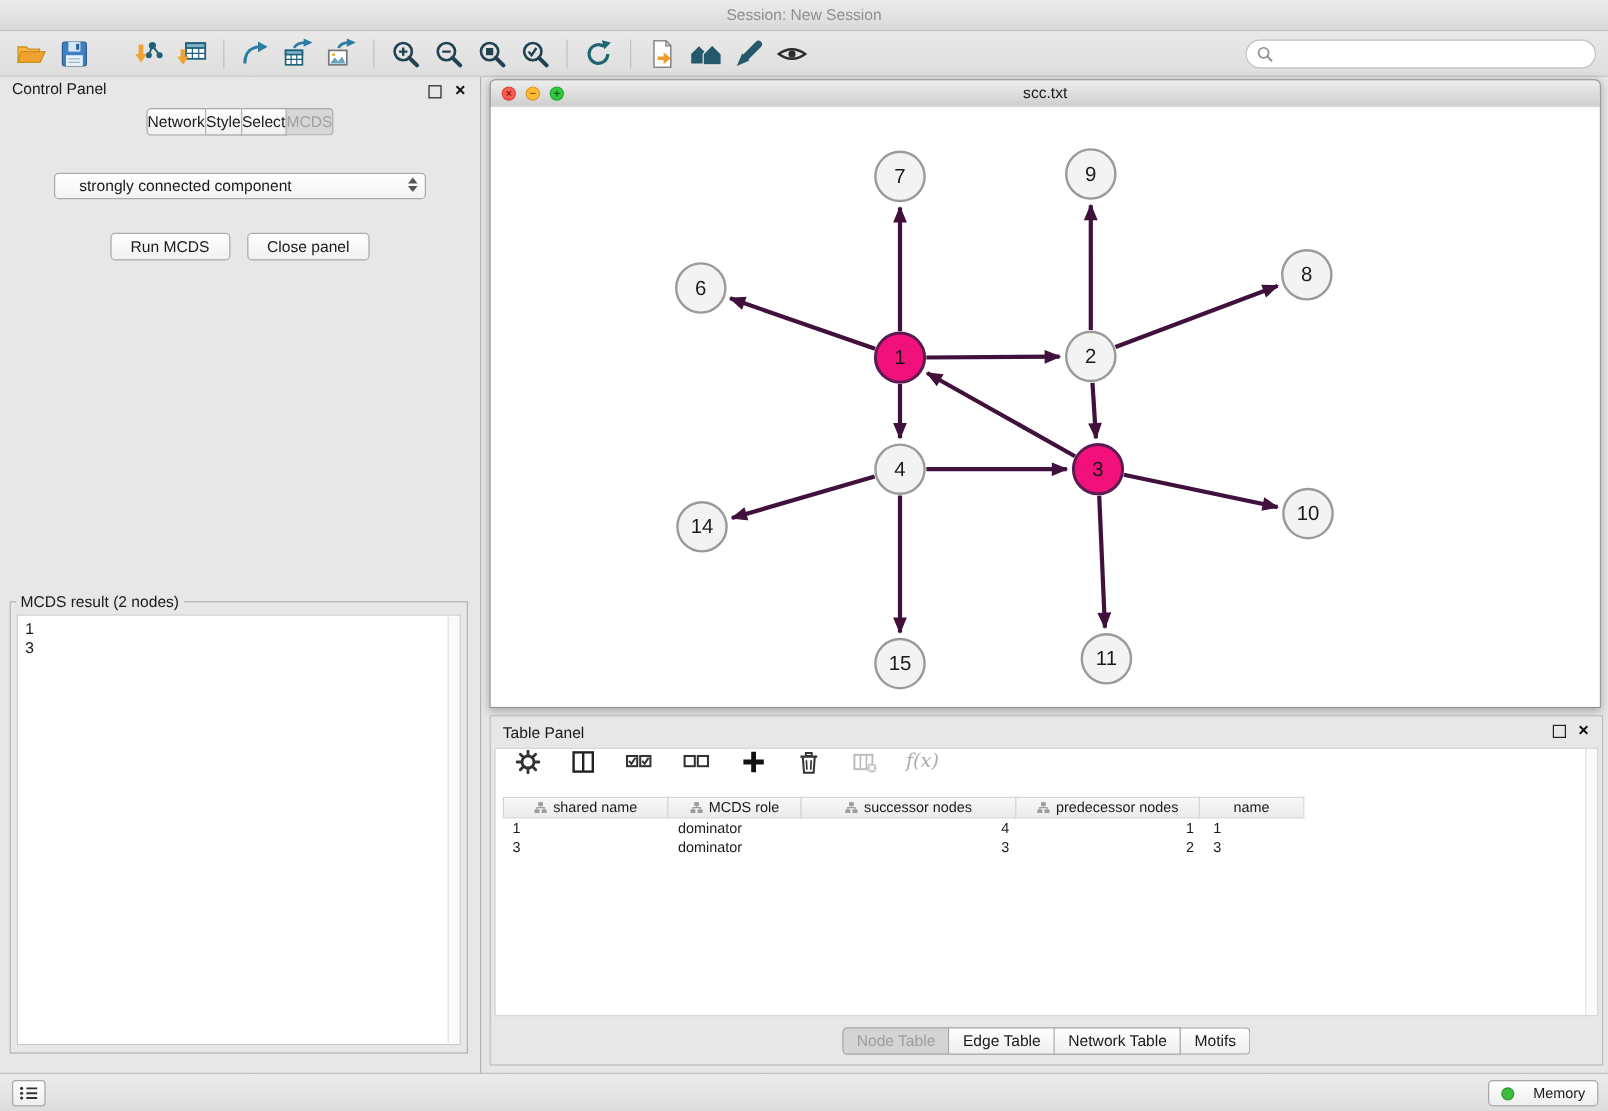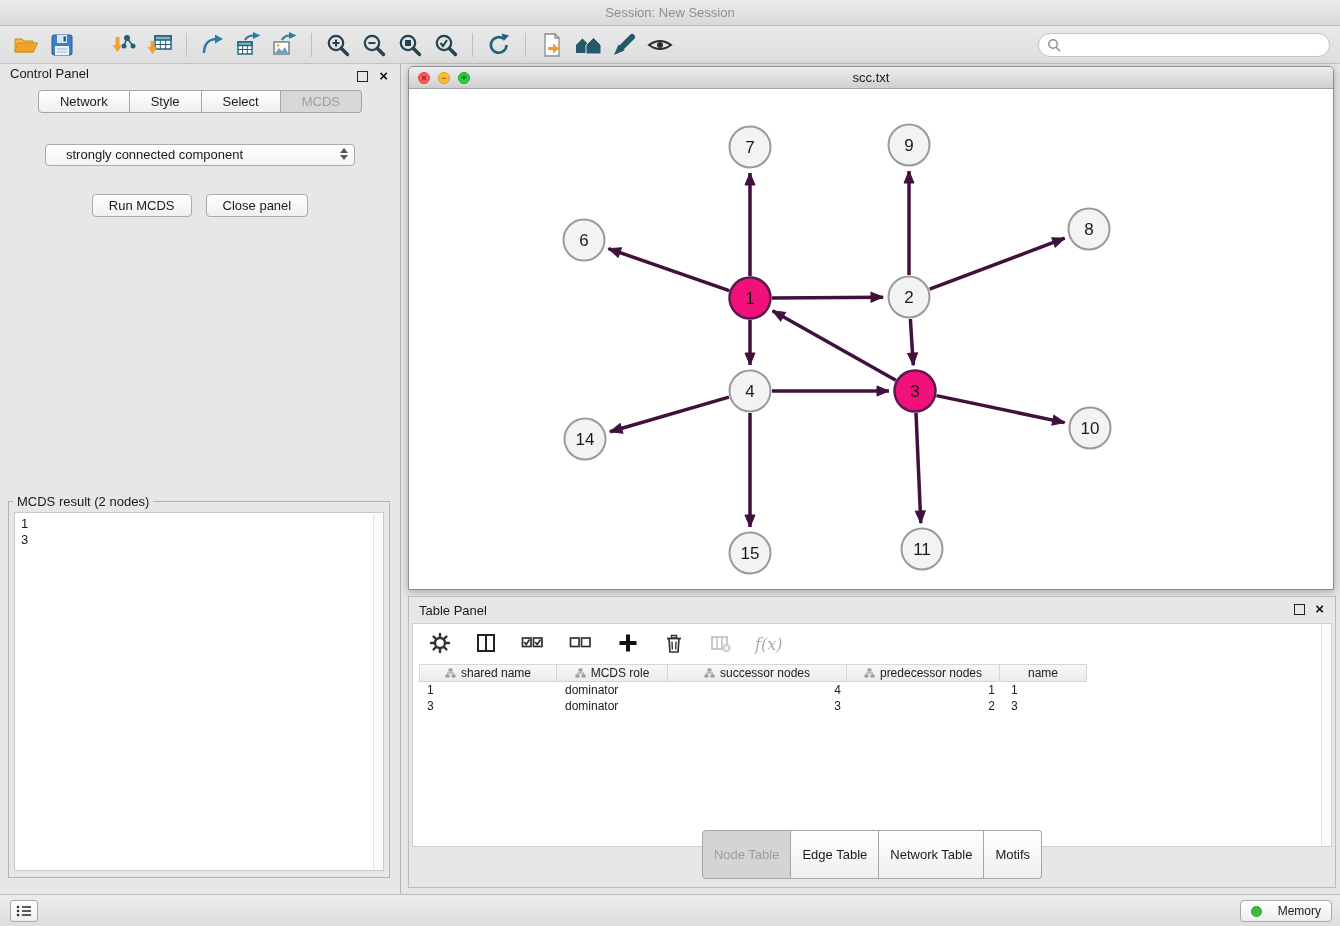--- a/index.html
+++ b/index.html
@@ -25,21 +25,21 @@
 
   
   .control-panel { position:absolute; left:0; top:64px; width:401px; bottom:32px;
     background:#e7e7e7; border-right:1px solid #b3b3b3; }
   .cp-header { height:26px; position:relative; }
   .cp-title { position:absolute; left:10px; top:2px; font-size:13px; }
   .panel-float { position:absolute; top:7px; width:11px; height:11px; border:1.5px solid #222; background:transparent; }
   .panel-close { position:absolute; top:3px; font-size:15px; font-weight:bold; color:#111; line-height:18px; }
   .cp-float { right:32px; } .cp-close { right:12px; }
   .cp-tabs { display:flex; justify-content:center; }
-  .cp-tab { padding:3px 21px; font-size:13px; background:linear-gradient(#ffffff,#efefef);
+  .cp-tab { padding:3px 0; font-size:13px; background:linear-gradient(#ffffff,#efefef);
     border:1px solid #a6a6a6; border-left:none; }
   .cp-tab:first-child { border-left:1px solid #a6a6a6; border-radius:4px 0 0 4px; }
   .cp-tab:last-child { border-radius:0 4px 4px 0; }
   .cp-tab.active { background:#d7d7d7; color:#a0a0a0; }
   .cp-body { padding-top:22px; text-align:center; }
   .opt-label { font-size:13px; }
   .dropdown { margin:9px auto 0; width:310px; height:22px; background:linear-gradient(#ffffff,#f2f2f2);
     border:1px solid #ababab; border-radius:4px; position:relative; text-align:left;
     line-height:20px; padding-left:20px; font-size:13px; }
   .stepper { position:absolute; right:6px; top:3px; display:flex; flex-direction:column; gap:2px; }
@@ -76,34 +76,34 @@
 
   
   .table-panel { position:absolute; left:408px; top:596px; width:928px; height:292px;
     background:#e7e7e7; border:1px solid #bcbcbc; }
   .tp-header { height:22px; position:relative; }
   .tp-title { position:absolute; left:10px; top:6px; }
   .tp-float { right:30px; } .tp-close { right:11px; }
   .tp-content { position:absolute; left:3px; right:3px; top:26px; bottom:40px;
     background:#fff; border:1px solid #cfcfcf; overflow:hidden; }
   .tp-vscroll { position:absolute; top:0; right:0; bottom:0; width:10px; background:#fbfbfb; border-left:1px solid #e3e3e3; }
-  .tp-toolbar { height:40px; display:flex; align-items:center; padding-left:16px; gap:24px; }
+  .tp-toolbar { height:40px; display:flex; align-items:flex-start; padding-left:16px; gap:24px; }
   .fx { font-family:"DejaVu Serif", serif; font-style:italic; font-size:16px; color:#ababab; }
   .tp-table { margin-left:6px; }
   .thead { display:flex; }
   .th { height:18px; background:linear-gradient(#f8f8f8,#ebebeb); border:1px solid #d6d6d6;
     margin-left:-1px; display:flex; align-items:center; justify-content:center; gap:5px;
     font-size:12px; }
   .th:first-child { margin-left:0; }
   .tr { display:flex; }
   .td { height:16px; line-height:16px; font-size:12px; padding:0 8px; }
   .c0 { width:138px; } .c1 { width:112px; } .c2 { width:180px; } .c3 { width:154px; } .c4 { width:88px; }
   .td.num { text-align:right; }
   .tp-tabs { position:absolute; bottom:8px; left:0; right:0; display:flex; justify-content:center; }
-  .tp-tab { padding:16px 11px; font-size:13px; background:linear-gradient(#ffffff,#efefef);
+  .tp-tab { padding:3px 11px; font-size:13px; background:linear-gradient(#ffffff,#efefef);
     border:1px solid #a6a6a6; border-left:none; }
   .tp-tab:first-child { border-left:1px solid #a6a6a6; border-radius:4px 0 0 4px; }
   .tp-tab:last-child { border-radius:0 4px 4px 0; }
   .tp-tab.active { background:#d4d4d4; color:#9d9d9d; }
 
   
   .statusbar { position:absolute; bottom:0; left:0; right:0; height:32px;
     background:linear-gradient(#ececec,#dddddd); border-top:1px solid #bdbdbd; }
   .list-btn { position:absolute; left:10px; top:5px; width:28px; height:22px;
     border:1px solid #a8a8a8; border-radius:3px; background:linear-gradient(#ffffff,#eeeeee);

